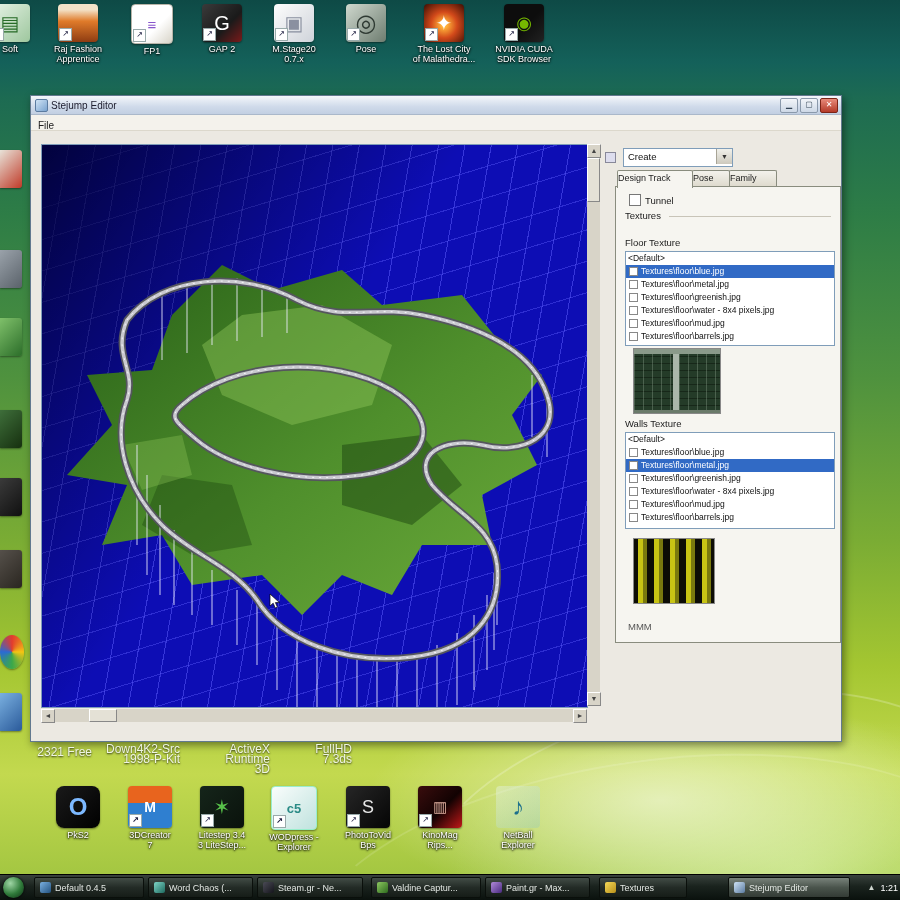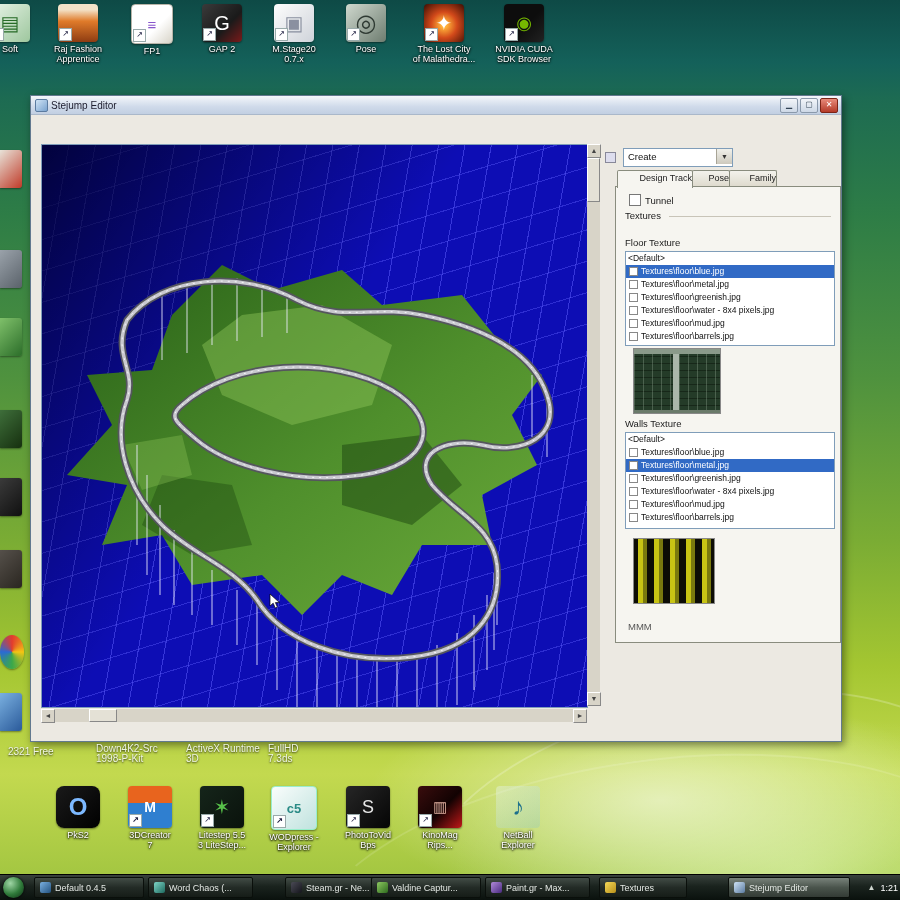--- a/index.html
+++ b/index.html
@@ -11,21 +11,21 @@
       radial-gradient(ellipse 500px 220px at 800px 870px, rgba(230,255,190,.5), rgba(255,255,255,0) 70%),
       linear-gradient(180deg,#0e4a46 0%,#14615a 7%,#1d6b52 11%,#2e7d46 24%,#4f923e 42%,#7aac34 60%,#a4c631 74%,#c3d94f 86%,#9cc23e 100%);
   }
   .swirl{position:absolute;border-radius:50%;border:2px solid rgba(255,255,255,.22);border-left-color:transparent;border-bottom-color:transparent;pointer-events:none;}
   
   .dicon{position:absolute;width:64px;text-align:center;}
   .ico-box{position:relative;width:40px;height:38px;margin:0 auto;border-radius:4px;display:flex;align-items:center;justify-content:center;
     font-size:20px;color:#fff;box-shadow:0 1px 2px rgba(0,0,0,.45);}
   .sc-arrow{position:absolute;left:1px;bottom:1px;width:11px;height:11px;background:#fff;border:1px solid #9aa;font-size:8px;line-height:10px;color:#224;text-align:center;}
   .dlabel{margin-top:2px;font-size:9px;line-height:10px;color:#fff;text-shadow:0 1px 2px #000, 0 0 3px #000;white-space:pre-line;}
-  .flat-label{position:absolute;font-size:10px;line-height:10px;color:#eef5e2;text-shadow:0 1px 2px rgba(0,0,0,.8);white-space:pre-line;text-align:left;width:84px;}
+  .flat-label{position:absolute;font-size:12px;line-height:10px;color:#eef5e2;text-shadow:0 1px 2px rgba(0,0,0,.8);white-space:pre-line;text-align:right;width:84px;}
   .edge-ico{position:absolute;left:0;width:22px;height:38px;border-radius:0 3px 3px 0;box-shadow:0 1px 2px rgba(0,0,0,.4);}
   
   .a-part{background:linear-gradient(135deg,#e8f4e8,#9ec79e);color:#276b27;}
   .a-raj{background:linear-gradient(180deg,#f3e2c8 15%,#e07b2a 45%,#8e3c12);}
   .a-doc{background:linear-gradient(135deg,#ffffff 60%,#d8d4c8);color:#8855cc;font-size:15px;border:1px solid #b8b4a8;}
   .a-gap{background:linear-gradient(135deg,#3a3a3a,#1a1a1a 60%,#7a1a1a);}
   .a-cube{background:linear-gradient(135deg,#fdfdfd,#cfd3da);color:#8a90a0;}
   .a-sote{background:linear-gradient(135deg,#cfd8ce,#6e7d70);color:#2f3a33;font-size:24px;}
   .a-fire{background:radial-gradient(circle at 50% 55%,#ffb13a 10%,#d2491a 45%,#3a0d04);}
   .a-nv{background:linear-gradient(135deg,#0d0d0d 55%,#222);color:#76b900;font-size:18px;}
@@ -59,21 +59,21 @@
   .rail-tie{stroke:#f4f4f8;stroke-width:1;stroke-dasharray:2 5;fill:none;}
   .support{stroke:#eef;stroke-width:1;opacity:.85;}
   
   .sb{position:absolute;background:#d8d4c8;}
   .sb-btn{position:absolute;width:12px;height:12px;background:#d8d4c8;border:1px solid #fff;border-right-color:#888;border-bottom-color:#888;font-size:7px;line-height:11px;text-align:center;color:#444;}
   .sb-thumb{position:absolute;background:#e4e1d6;border:1px solid #fff;border-right-color:#888;border-bottom-color:#888;}
   
   .dropdown{position:absolute;left:592px;top:52px;width:104px;height:17px;background:#fff;border:1px solid #7f9db9;font-size:9.5px;line-height:15px;padding-left:4px;color:#111;}
   .dropdown .dd-btn{position:absolute;right:0;top:0;width:15px;height:15px;background:linear-gradient(180deg,#f0f0ea,#cdc9bd);border-left:1px solid #a8a496;font-size:7px;text-align:center;line-height:15px;color:#333;}
   .mini-ico{position:absolute;left:574px;top:56px;width:9px;height:9px;border:1px solid #889;background:#dde;}
-  .tab{position:absolute;top:74px;height:16px;border:1px solid #898c7e;border-bottom:none;border-radius:2px 2px 0 0;background:linear-gradient(180deg,#f3f2ec,#ddd9cc);font-size:9px;line-height:15px;text-align:right;color:#222;}
+  .tab{position:absolute;top:74px;height:16px;border:1px solid #898c7e;border-bottom:none;border-radius:2px 2px 0 0;background:linear-gradient(180deg,#f3f2ec,#ddd9cc);font-size:9px;line-height:15px;text-align:left;color:#222;}
   .tab.active{background:#f6f5f0;height:17px;z-index:3;}
   .tabpage{position:absolute;left:584px;top:90px;width:224px;height:455px;background:#f6f5f0;border:1px solid #898c7e;}
   .chkrow{position:absolute;left:598px;top:98px;display:flex;align-items:center;gap:4px;}
   .chkbox{width:10px;height:10px;background:#fff;border:1px solid #777;}
   .plabel{position:absolute;font-size:9.5px;color:#222;}
   .gline{position:absolute;height:1px;background:#c8c4b8;}
   .listbox{position:absolute;width:208px;background:#fff;border:1px solid #7f9db9;font-size:8.5px;overflow:hidden;}
   .lrow{height:13px;line-height:13px;color:#111;white-space:nowrap;display:flex;align-items:center;padding-left:2px;}
   .lrow .chk{display:inline-block;width:7px;height:7px;border:1px solid #888;background:#fff;margin:0 3px 0 1px;flex:none;}
   .lrow.sel{background:#316ac5;color:#fff;}
@@ -175,20 +175,23 @@
 
   <div class="win">
     <div class="titlebar">
       <div class="title-ico"></div>
       <span class="title-txt">Stejump Editor</span>
       <div class="winbtns">
         <div class="wbtn">▁</div>
         <div class="wbtn">▢</div>
         <div class="wbtn close">✕</div>
       </div>
+    </div>
+    <div class="menubar">
+      <span class="menu-item">File</span>
     </div>
 
     <div class="viewport">
       <svg width="545" height="562" viewBox="0 0 545 562">
         <defs>
           <linearGradient id="tg" x1="0" y1="0" x2="1" y2="1">
             <stop offset="0" stop-color="#275f17"></stop>
               <stop offset=".55" stop-color="#4f8f2c"></stop>
               <stop offset="1" stop-color="#6cab3a"></stop>
           </linearGradient>
@@ -368,21 +371,21 @@
         <span class="sc-arrow">↗</span>
       </div>
     <div class="dlabel">3DCreator
 7</div>
   </div>
   <div class="dicon" style="left:190px;top:786px;">
     <div class="ico-box a-lite" style="width:44px;height:42px;">
         <span>✶</span>
         <span class="sc-arrow">↗</span>
       </div>
-    <div class="dlabel">Litestep 5.5
+    <div class="dlabel">Litestep 3.4
 3 LiteStep...</div>
   </div>
   <div class="dicon" style="left:262px;top:786px;">
     <div class="ico-box a-c5" style="width:44px;height:42px;">
         <span>c5</span>
         <span class="sc-arrow">↗</span>
       </div>
     <div class="dlabel">WODpress -
 Explorer</div>
   </div>
@@ -413,21 +416,21 @@
   <div class="taskbar">
     <div class="orb"></div>
     <div class="tbtn" style="left:34px;width:110px;">
       <div class="ti" style="background:linear-gradient(135deg,#7ab0e0,#23527f);"></div>
       <span class="tl">Default 0.4.5</span>
     </div>
     <div class="tbtn" style="left:148px;width:105px;">
       <div class="ti" style="background:linear-gradient(135deg,#7fd6c8,#1e6a5e);"></div>
       <span class="tl">Word Chaos (...</span>
     </div>
-    <div class="tbtn" style="left:257px;width:106px;margin-left:28px;">
+    <div class="tbtn" style="left:257px;width:106px;">
       <div class="ti" style="background:linear-gradient(135deg,#4a4a55,#15151c);"></div>
       <span class="tl">Steam.gr - Ne...</span>
     </div>
     <div class="tbtn" style="left:371px;width:110px;">
       <div class="ti" style="background:linear-gradient(135deg,#8cc860,#2e6a1e);"></div>
       <span class="tl">Valdine Captur...</span>
     </div>
     <div class="tbtn" style="left:485px;width:105px;">
       <div class="ti" style="background:linear-gradient(135deg,#b08ad8,#4a2a80);"></div>
       <span class="tl">Paint.gr - Max...</span>

